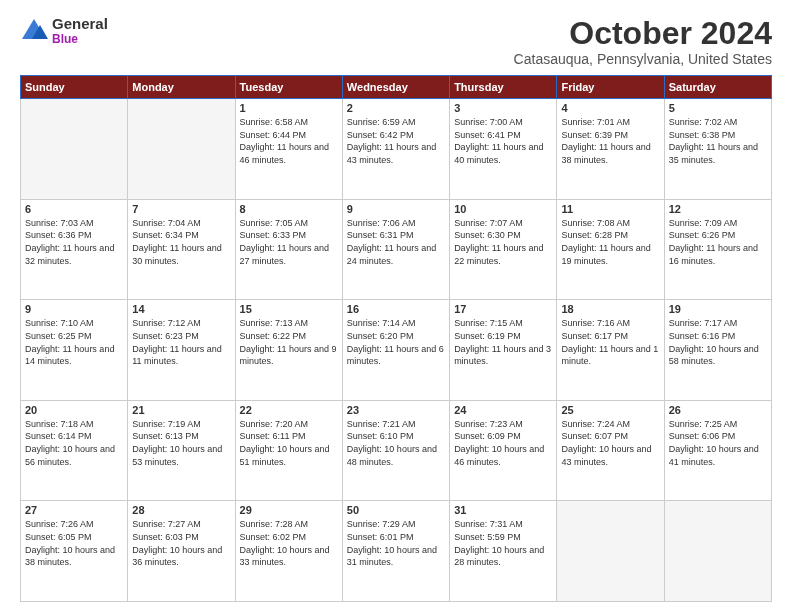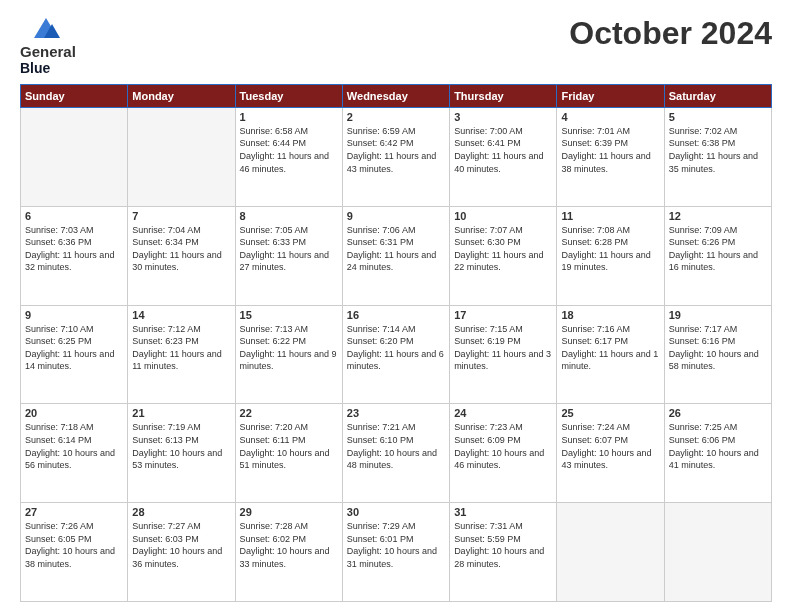--- a/index.html
+++ b/index.html
@@ -19,36 +19,35 @@
     }
     .header-row {
       display: flex;
       align-items: flex-start;
       justify-content: space-between;
       margin-bottom: 8px;
     }
     .logo {
       display: flex;
       align-items: center;
-      flex-direction: column;
     }
     .logo-text {
       display: flex;
       flex-direction: column;
       line-height: 1.1;
     }
     .logo-general {
       font-size: 15px;
       font-weight: bold;
       color: #333;
     }
     .logo-blue {
-      font-size: 14px;
-      font-weight: bold;
-      color: #0f172a;
+      font-size: 12px;
+      font-weight: bold;
+      color: #a21caf;
     }
     .logo-icon {
       width: 28px;
       height: 28px;
       margin-right: 4px;
     }
     .title-block {
       text-align: right;
     }
     .month-title {
@@ -114,20 +113,21 @@
         <polygon points="14,2 26,22 2,22" fill="#3a7bd5"></polygon>
         <polygon points="20,8 28,22 12,22" fill="#1a5bb5"></polygon>
       </svg>
       <div class="logo-text">
         <span class="logo-general">General</span>
         <span class="logo-blue">Blue</span>
       </div>
     </div>
     <div class="title-block">
       <div class="month-title">October 2024</div>
+      <div class="location-title">Catasauqua, Pennsylvania, United States</div>
     </div>
   </div>
 
   <table class="calendar">
     <thead>
       <tr>
         <th>Sunday</th>
         <th>Monday</th>
         <th>Tuesday</th>
         <th>Wednesday</th>
@@ -258,21 +258,21 @@
           </td>
           <td>
             <span class="day-num">28</span>
             <div class="day-info">Sunrise: 7:27 AM<br>Sunset: 6:03 PM<br>Daylight: 10 hours and 36 minutes.</div>
           </td>
           <td>
             <span class="day-num">29</span>
             <div class="day-info">Sunrise: 7:28 AM<br>Sunset: 6:02 PM<br>Daylight: 10 hours and 33 minutes.</div>
           </td>
           <td>
-            <span class="day-num">30</span>
+            <span class="day-num">50</span>
             <div class="day-info">Sunrise: 7:29 AM<br>Sunset: 6:01 PM<br>Daylight: 10 hours and 31 minutes.</div>
           </td>
           <td>
             <span class="day-num">31</span>
             <div class="day-info">Sunrise: 7:31 AM<br>Sunset: 5:59 PM<br>Daylight: 10 hours and 28 minutes.</div>
           </td>
           <td class="empty"></td>
           <td class="empty"></td>
         </tr>
       </tbody>

